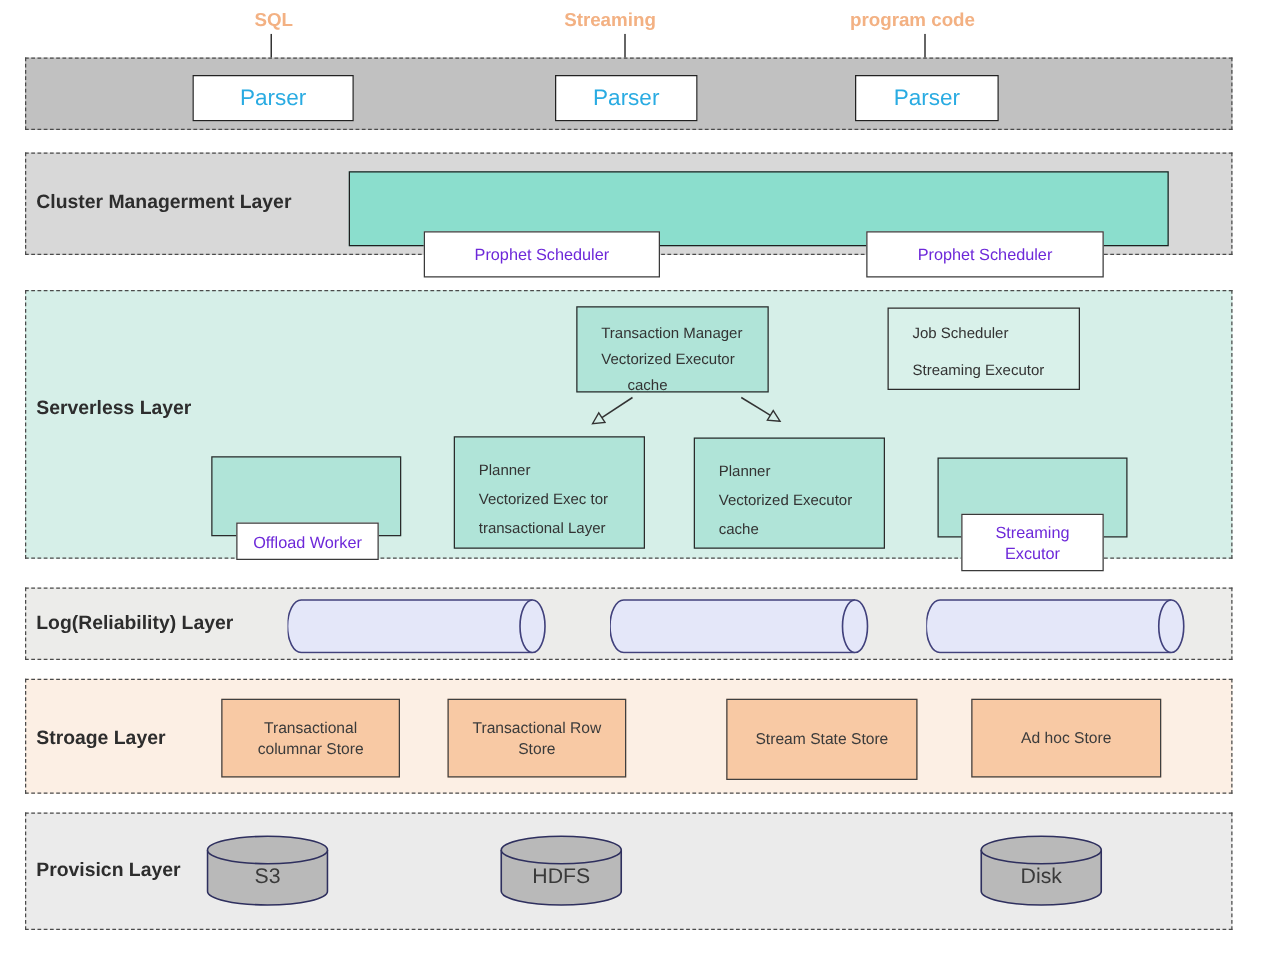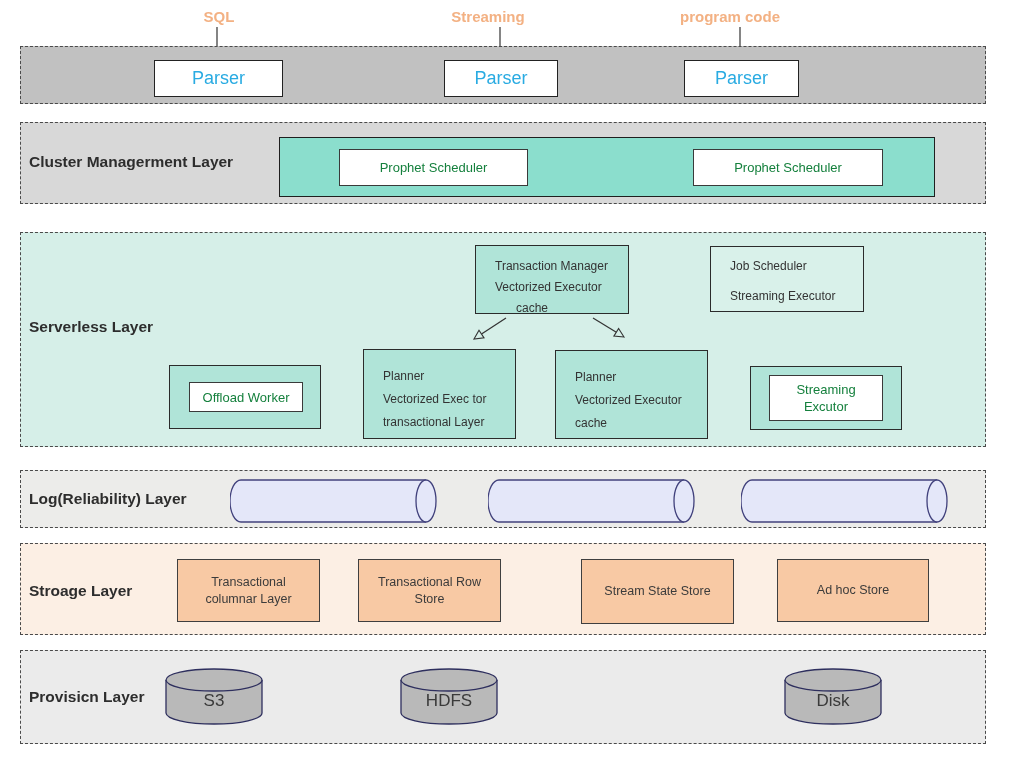--- a/index.html
+++ b/index.html
@@ -13,21 +13,21 @@
   .band { position:absolute; left:20px; width:966px; border:1px dashed #4a4a4a; box-sizing:border-box; }
   .band-label { position:absolute; left:8px; font-weight:bold; font-size:15.5px; color:#2d2d2d; white-space:nowrap; }
 
   .box { position:absolute; box-sizing:border-box; border:1px solid #2b2b2b; }
   .center { display:flex; align-items:center; justify-content:center; text-align:center; }
 
   .parser-box { background:#ffffff; border-color:#222; }
   .parser-box span { color:#29abe2; font-size:18px; }
 
   .teal-container { background:#8bdecd; border-color:#1f1f1f; }
-  .white-box { background:#ffffff; border:1px solid #3a3a3a; color:#15803d; font-size:13px; }
+  .white-box { background:#ffffff; border:1px solid #3a3a3a; color:#6d28d9; font-size:13px;margin-top:36px; }
 
   .sl-box { background:#b0e4d8; color:#333; font-size:12px; }
   .sl-box.light { background:#d9f1ea; }
   .sl-line { padding-left:19px; line-height:21px; white-space:nowrap; }
 
   .store-box { background:#f8c9a4; border-color:#3f3f3f; color:#3b3b3b; font-size:12.5px;
                line-height:17px; padding:0 18px; }
 
   .cyl-wrap { position:absolute; }
   .cyl-label { position:absolute; left:0; top:0; width:100%; height:100%;
@@ -76,21 +76,21 @@
       </div>
       <div class="box white-box center" style="left:413px;top:11px;width:190px;height:37px;">
         <span>Prophet Scheduler</span>
       </div>
     </div>
   </div>
 
   <div class="band" style="top:232px;height:215px;background:#d6efe8;">
     <div class="band-label" style="top:85px;">Serverless Layer</div>
 
-    <div class="box sl-box" style="left:454px;top:12px;width:154px;height:69px;padding-top:10px;">
+    <div class="box sl-box" style="left:440px;top:12px;width:154px;height:69px;padding-top:10px;">
       <div class="sl-line">Transaction Manager</div>
       <div class="sl-line">Vectorized Executor</div>
       <div class="sl-line" style="padding-left:40px;">cache</div>
     </div>
 
     <div class="box sl-box light" style="left:689px;top:13px;width:154px;height:66px;padding-top:11px;">
       <div class="sl-line" style="line-height:17px;">Job Scheduler</div>
       <div class="sl-line" style="line-height:17px;margin-top:13px;">Streaming Executor</div>
     </div>
 
@@ -138,21 +138,21 @@
     </svg>
     <svg class="cyl-wrap" style="left:720px;top:8px;" width="208" height="44">
       <path d="M 196,1 L 11,1 A 11,21 0 0 0 11,43 L 196,43" fill="#e4e7f9" stroke="#41417c" stroke-width="1.3"></path>
       <ellipse cx="196" cy="22" rx="10" ry="21" fill="#e4e7f9" stroke="#41417c" stroke-width="1.3"></ellipse>
     </svg>
   </div>
 
   <div class="band" style="top:543px;height:92px;background:#fcefe4;">
     <div class="band-label" style="top:38px;">Stroage Layer</div>
     <div class="box store-box center" style="left:156px;top:15px;width:143px;height:63px;">
-      <span>Transactional columnar Layer</span>
+      <span>Transactional columnar Store</span>
     </div>
     <div class="box store-box center" style="left:337px;top:15px;width:143px;height:63px;">
       <span>Transactional Row Store</span>
     </div>
     <div class="box store-box center" style="left:560px;top:15px;width:153px;height:65px;">
       <span>Stream State Store</span>
     </div>
     <div class="box store-box center" style="left:756px;top:15px;width:152px;height:63px;">
       <span>Ad hoc Store</span>
     </div>

